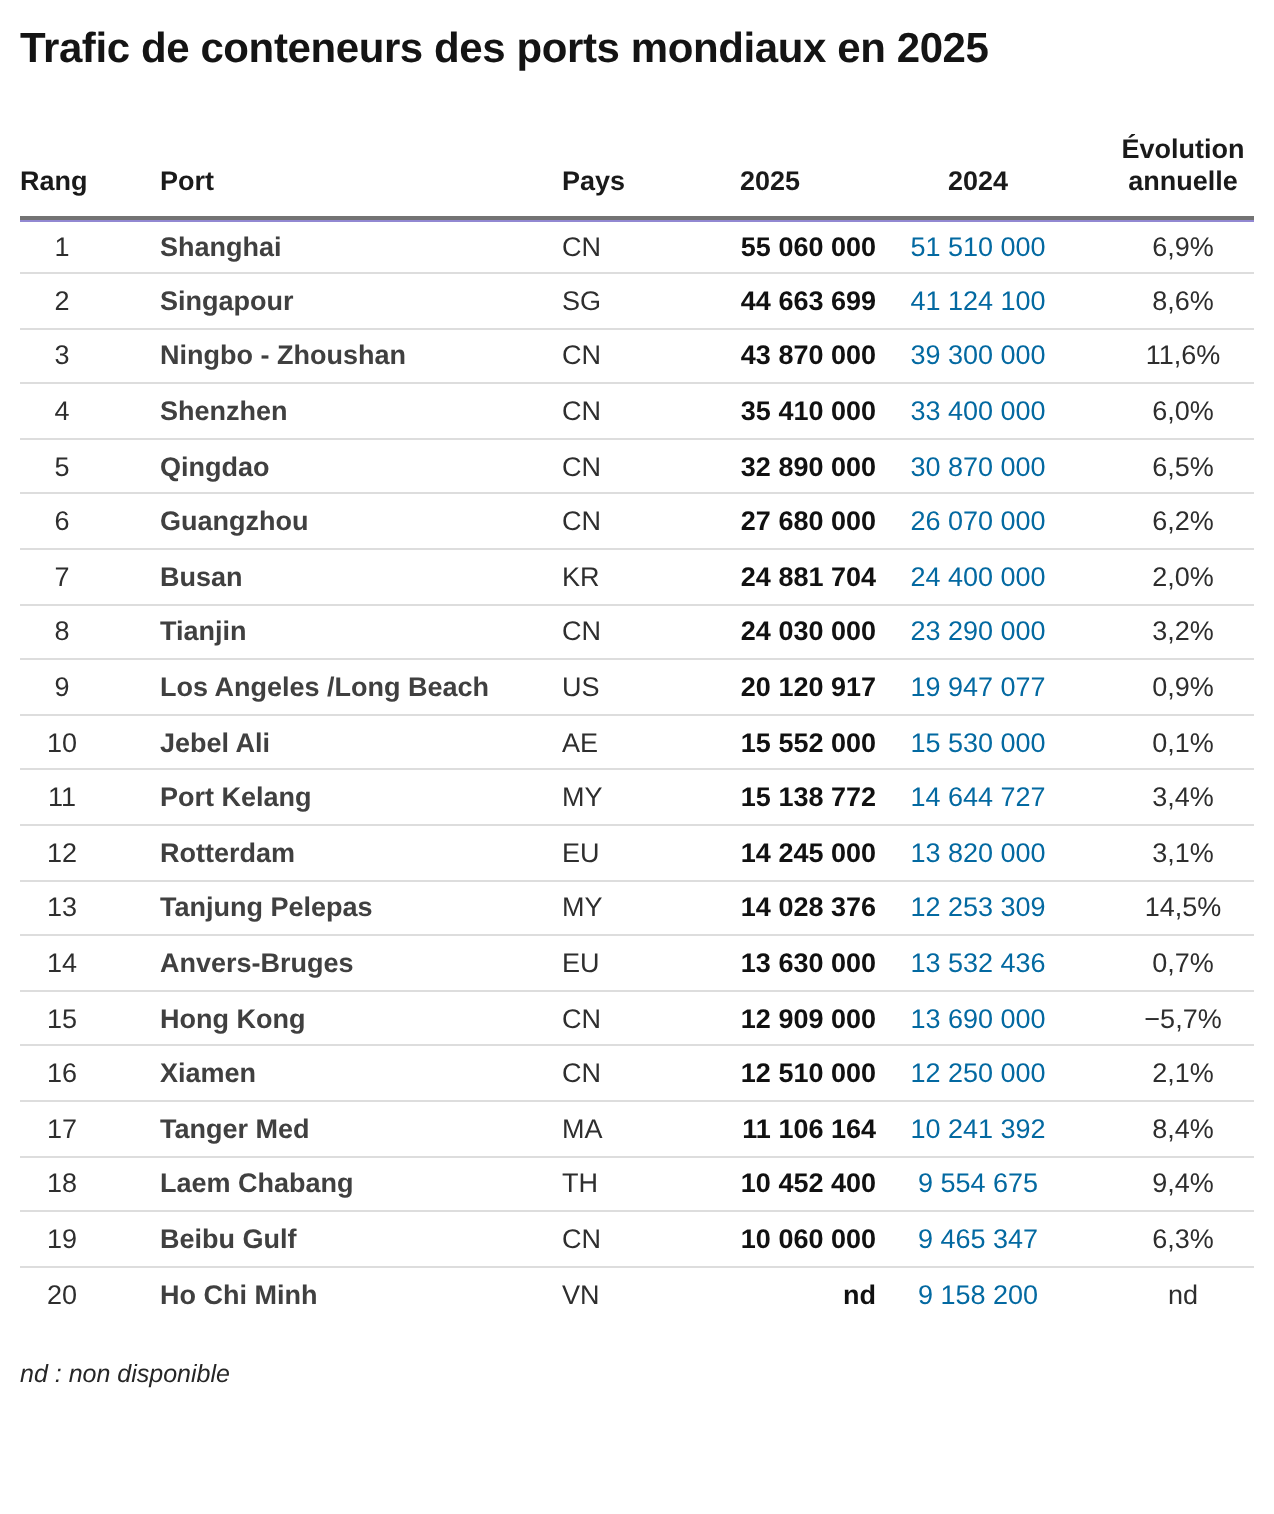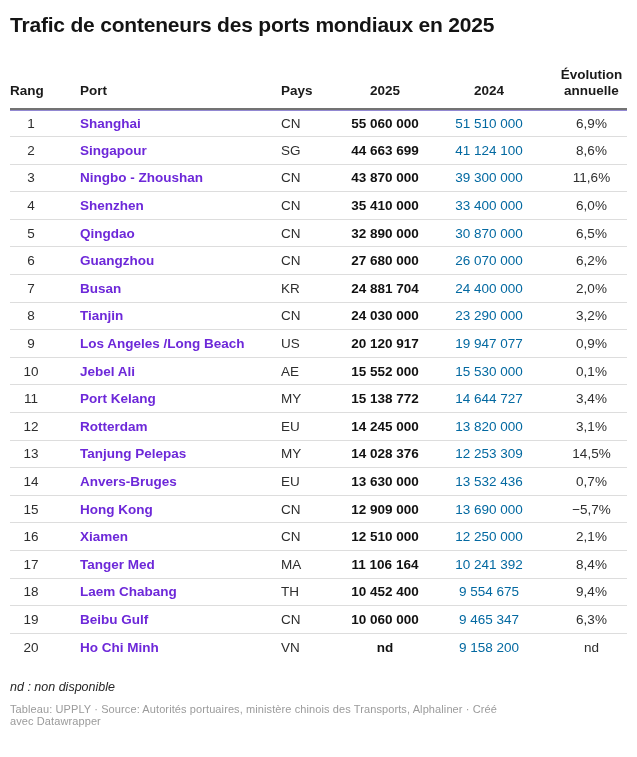--- a/index.html
+++ b/index.html
@@ -54,23 +54,23 @@
   tbody td {
     height: 27.6px;
     font-size: 13.5px;
     color: #2e2e2e;
     border-top: 1px solid #dddddd;
     white-space: nowrap;
     vertical-align: middle;
   }
   tbody tr:first-child td { border-top: none; }
   td.cell-rang { text-align: center; padding-right: 18px; }
-  td.cell-port { text-align: left; padding-left: 10px; font-weight: 700; color: #6d28d9; }
+  td.cell-port { text-align: left; padding-left: 10px; font-weight: 700; color: #404040; }
   td.cell-pays { text-align: left; padding-left: 11px; }
-  td.cell-y2025 { text-align: center; font-weight: 700; color: #111111; }
+  td.cell-y2025 { text-align: right; font-weight: 700; color: #111111; }
   td.cell-y2024 { text-align: center; color: #0369a1; }
   td.cell-evolution { text-align: center; padding-left: 16px; }
 
   .footer { margin-top: 19px; }
   .nd-note {
     font-size: 12.5px;
     font-style: italic;
     color: #262626;
   }
   .attribution {
@@ -286,16 +286,15 @@
       <td class="cell-pays">VN</td>
       <td class="cell-y2025">nd</td>
       <td class="cell-y2024">9 158 200</td>
       <td class="cell-evolution">nd</td>
     </tr>
   </tbody>
   </table>
 
   <div class="footer">
     <div class="nd-note">nd : non disponible</div>
-    <div class="attribution">Tableau: UPPLY · Source: Autorités portuaires, ministère chinois des Transports, Alphaliner · Créé avec Datawrapper</div>
   </div>
 
 </div>
 
 </body></html>

